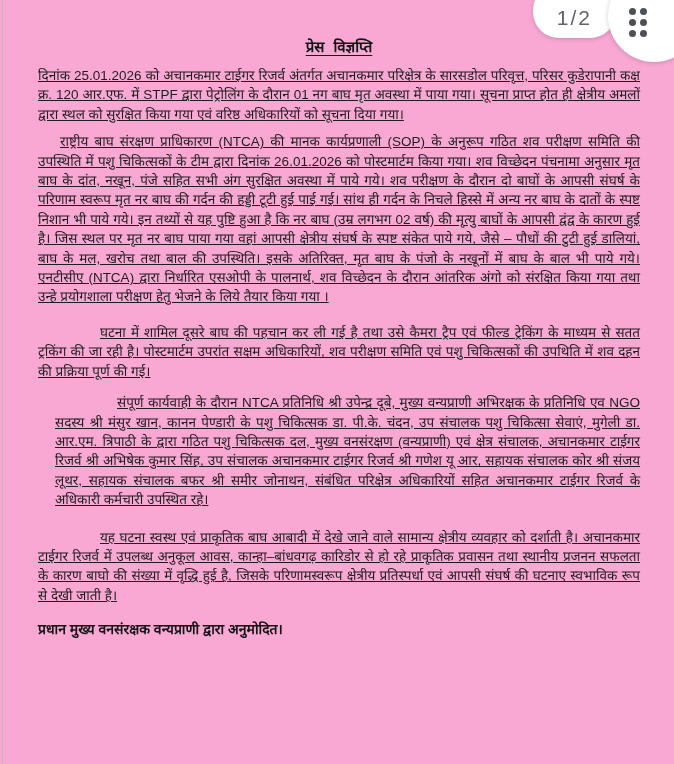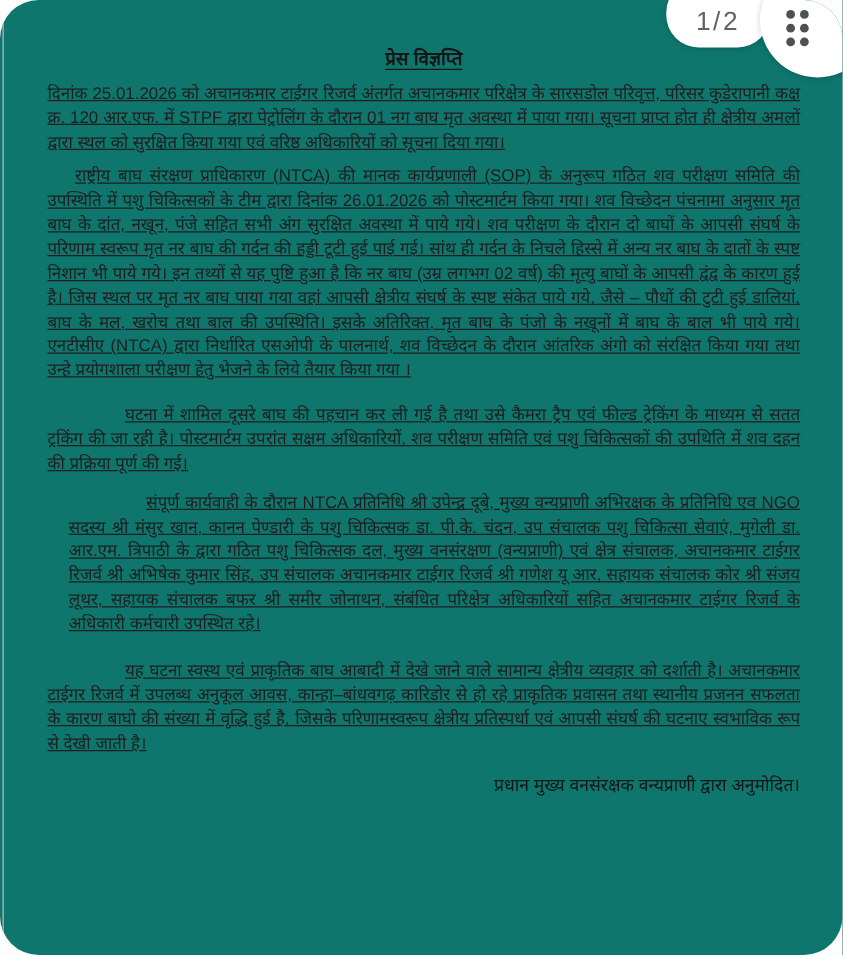--- a/index.html
+++ b/index.html
@@ -5,23 +5,22 @@
   * { box-sizing: border-box; margin: 0; padding: 0; }
   html, body { width: 674px; height: 764px; }
   body {
     font-family: "Liberation Sans", sans-serif;
     background: #fdfdfd;
   }
   .page {
     position: relative;
     width: 674px;
     height: 764px;
-    background: #0f766e;
+    background: #f9a8d4;
     overflow: hidden;
-    border-radius: 31px;
   }
   .edge-line {
     position: absolute;
     left: 2px; top: 0;
     width: 1px; height: 764px;
     background: #b9b9b9;
   }
   
   .page-pill {
     position: absolute;
@@ -68,40 +67,41 @@
     padding: 36px 34px 0 38px;
     color: #1b1b1b;
   }
   .title, .subtitle {
     text-align: center;
     font-weight: 700;
     font-size: 15px;
     text-decoration: underline;
     text-underline-offset: 3px;
     color: #151515;
+    font-family: Liberation Mono, monospace;
   }
   .title { margin-bottom: 9px; }
   .subtitle { margin-bottom: 15px; }
   .doc p {
     text-align: justify;
     font-size: 13.5px;
     line-height: 19.4px;
     font-weight: 500;
     color: #1e1e1e;
     text-decoration: underline;
   }
   .p-first   { text-indent: 0;    margin-bottom: 8px; }
   .p-ind-sm  { text-indent: 22px; margin-bottom: 16px; }
   .p-ind-lg  { text-indent: 62px; }
   .p3 { margin-bottom: 12px; }
   .p4 { margin-bottom: 18px; margin-left: 17px; }
   .p5 { margin-bottom: 14px; }
   .footer-line {
-    text-align: right;
-    font-weight: 400;
+    text-align: left;
+    font-weight: 700;
     font-size: 14px;
     color: #151515;
     margin-top: 2px;
   }
 </style>
 </head>
 <body>
 
 <div class="page">
   <div class="edge-line"></div>

